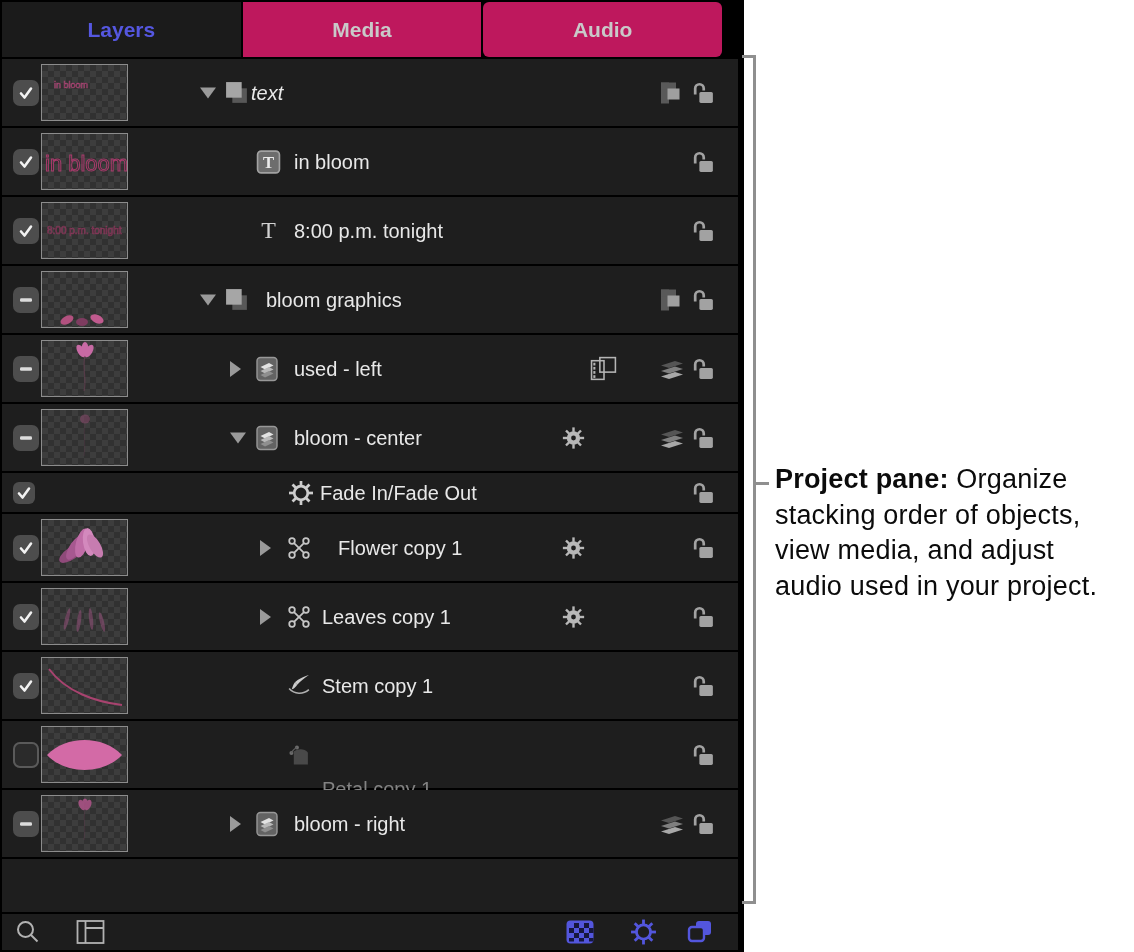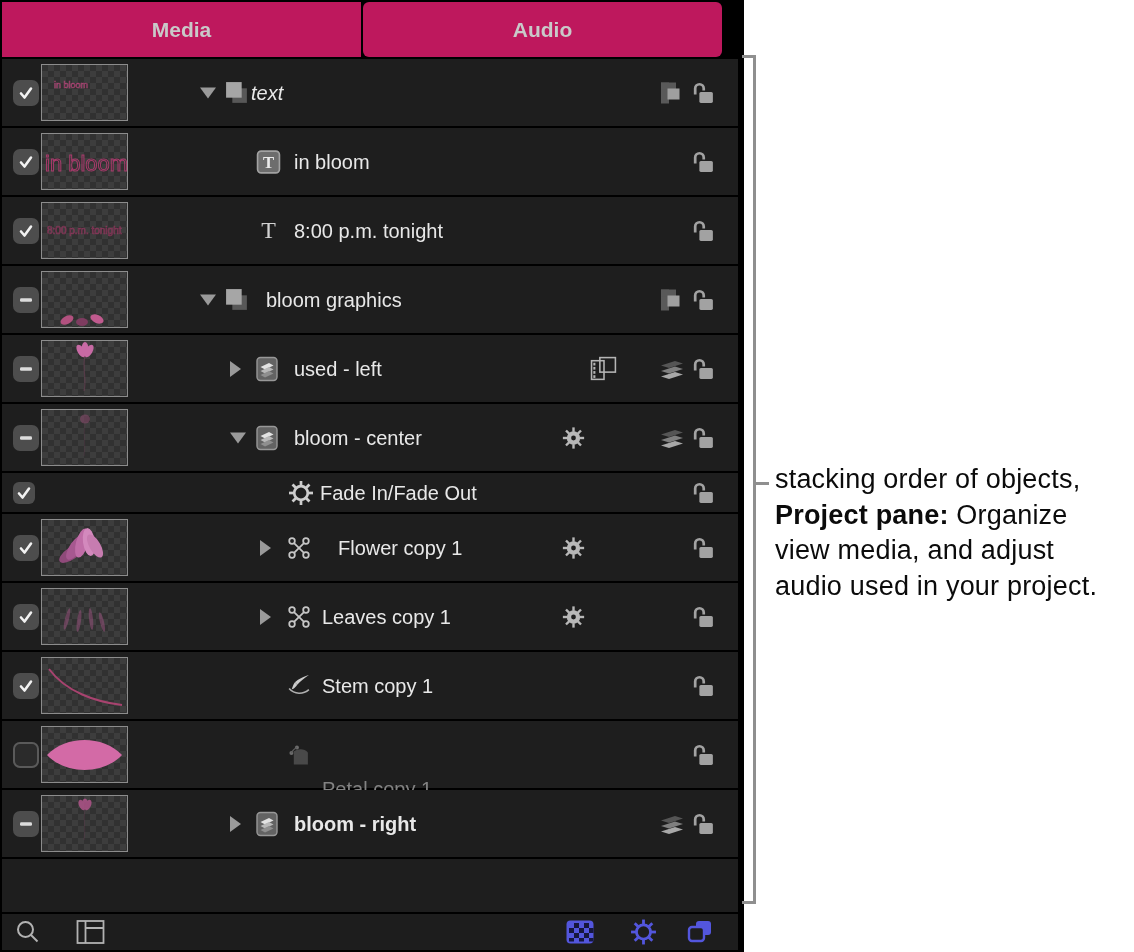--- a/index.html
+++ b/index.html
@@ -53,20 +53,23 @@
   .callout b{font-weight:700;}
 </style>
 </head>
 <body>
 
 <div class="stage">
 
   <div class="panel">
     <div class="panel-inner">
       <div class="tabbar" id="tabbar">
+          <div class="tab active">
+            <span>Layers</span>
+          </div>
           <div class="tab">
             <span>Media</span>
           </div>
           <div class="tab">
             <span>Audio</span>
           </div>
         </div>
       <div class="rows" id="rows">
           <div class="row">
             <div class="cb">
@@ -422,21 +425,21 @@
                 <path d="M43 13 C41 24 44 34 42 44" stroke="#5f3a4e" stroke-width="1" fill="none" opacity=".4"></path>
               </svg>
             </div>
             <span class="disc closed" style="left: 228px;"></span>
             <span class="licon" style="left: 254px;"><svg width="22" height="26" viewBox="0 0 22 25">
                 <rect x="1" y="1" width="20" height="23" rx="3.5" fill="#636363" stroke="#989898" stroke-width="1.4"></rect>
                 <path d="M4.5 10.5 L13 6.5 L17.5 9 L9 13 Z" fill="#e2e2e2"></path>
                 <path d="M4.5 14.5 L13 10.5 L17.5 13 L9 17 Z" fill="#b9b9b9"></path>
                 <path d="M4.5 18.5 L13 14.5 L17.5 17 L9 21 Z" fill="#8f8f8f"></path>
               </svg></span>
-            <span class="label" style="left: 292px; font-weight: bold;">bloom - right</span>
+            <span class="label" style="left: 292px;">bloom - right</span>
             <span class="bicon" style="left: 656px;"><svg width="28" height="22" viewBox="0 0 28 22">
                 <path d="M3 7.5 L17 3 L25 5.5 L11 10 Z" fill="#555555"></path>
                 <path d="M3 13 L17 8.5 L25 11 L11 15.5 Z" fill="#7f7f7f"></path>
                 <path d="M3 18.5 L17 14 L25 16.5 L11 21 Z" fill="#a8a8a8"></path>
               </svg></span>
             <span class="lock" style="left: 688px;"><svg width="26" height="26" viewBox="0 0 25 25">
                 <path d="M5 14 V8.2 a4.1 4.1 0 0 1 8.2 0 V10" fill="none" stroke="#a2a2a2" stroke-width="2.6"></path>
                 <rect x="9" y="11.5" width="13" height="10.5" rx="1.5" fill="#a2a2a2"></rect>
               </svg></span>
           </div>
@@ -483,18 +486,18 @@
         </div>
     </div>
   </div>
 
   <div class="bracket" style="left:753px;top:55px;width:3px;height:849px;"></div>
   <div class="bracket" style="left:742px;top:55px;width:12px;height:3px;"></div>
   <div class="bracket" style="left:742px;top:901px;width:12px;height:3px;"></div>
   <div class="bracket" style="left:756px;top:482px;width:13px;height:3px;"></div>
 
   <div class="callout" id="callout">
+      <div><b>Project pane:</b> Organize</div>
       <div>stacking order of objects,</div>
-      <div><b>Project pane:</b> Organize</div>
       <div>view media, and adjust</div>
       <div>audio used in your project.</div>
     </div>
 </div>
 
 </body></html>

